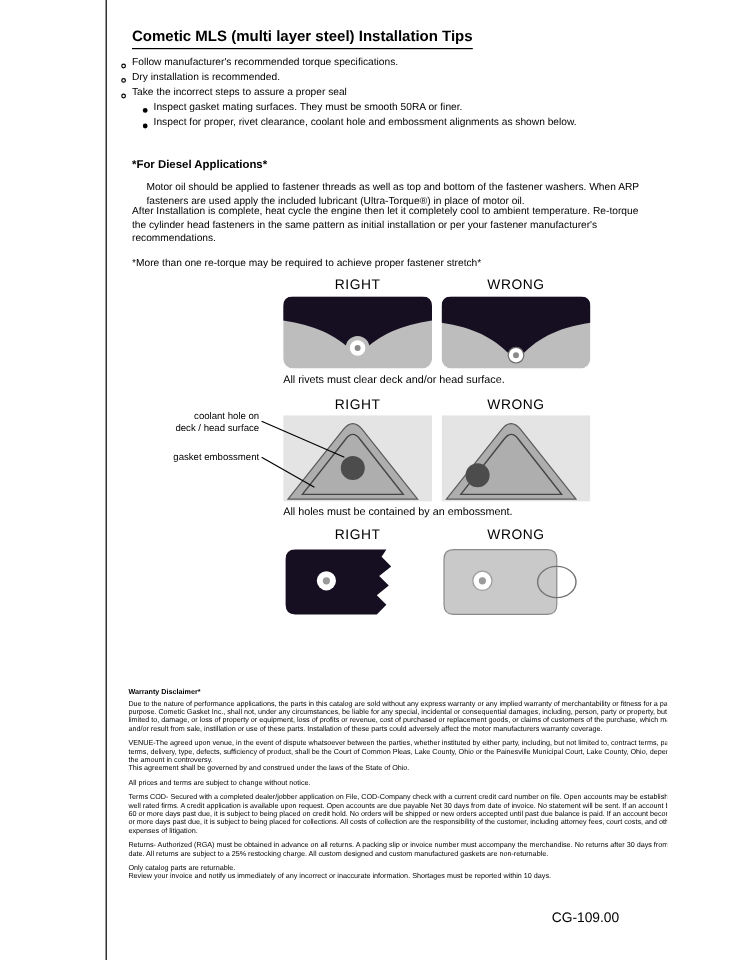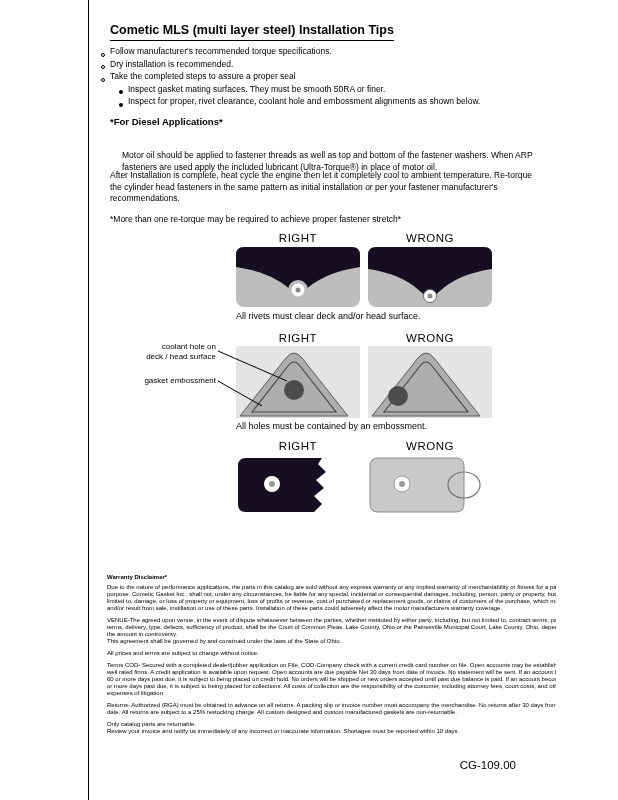--- a/index.html
+++ b/index.html
@@ -18,21 +18,21 @@
     border-bottom:1.5px solid #000; padding-bottom:3px;
   }
 
   .tips { position:absolute; left:101px; top:46px; font-size:8.5px; line-height:10.5px; }
   .tip { display:flex; align-items:flex-end; margin-bottom:2px; }
   .marker { flex:0 0 auto; margin:3px 5px 0 0; }
   .marker.open { width:4px; height:4px; border:1px solid #000; border-radius:50%; }
   .marker.filled { width:4px; height:4px; background:#000; border-radius:50%; }
   .tip.sub { margin-left:18px; }
 
-  .heading { position:absolute; left:110px; top:116px; font-size:9.5px; font-weight:bold;text-align:center; }
+  .heading { position:absolute; left:110px; top:132px; font-size:9.5px; font-weight:bold;text-align:center; }
   .para { position:absolute; left:110px; width:432px; font-size:8.5px; line-height:11.5px; }
   .para1 { top:150px;margin-left:12px; }
   .para2 { top:170px; }
   .note { position:absolute; left:110px; top:214px; font-size:8.5px; }
 
   .diagrams { position:absolute; left:0; top:232px; width:618px; height:320px; }
   .dlabel { position:absolute; width:124px; text-align:center; font-size:11.5px; letter-spacing:0.5px; }
   .panel { position:absolute; width:124px; }
   .panel svg { display:block; width:124px; }
   .caption { position:absolute; font-size:9px; line-height:11px; white-space:pre-line; }
@@ -57,21 +57,21 @@
     <div class="tip">
       <span class="marker open"></span>
       <span>Follow manufacturer's recommended torque specifications.</span>
     </div>
     <div class="tip">
       <span class="marker open"></span>
       <span>Dry installation is recommended.</span>
     </div>
     <div class="tip">
       <span class="marker open"></span>
-      <span>Take the completed steps to assure a proper seal</span>
+      <span>Take the incorrect steps to assure a proper seal</span>
     </div>
     <div class="tip sub">
       <span class="marker filled"></span>
       <span>Inspect gasket mating surfaces.  They must be smooth 50RA or finer.</span>
     </div>
     <div class="tip sub">
       <span class="marker filled"></span>
       <span>Inspect for proper, rivet clearance, coolant hole and embossment alignments as shown below.</span>
     </div>
   </div>

